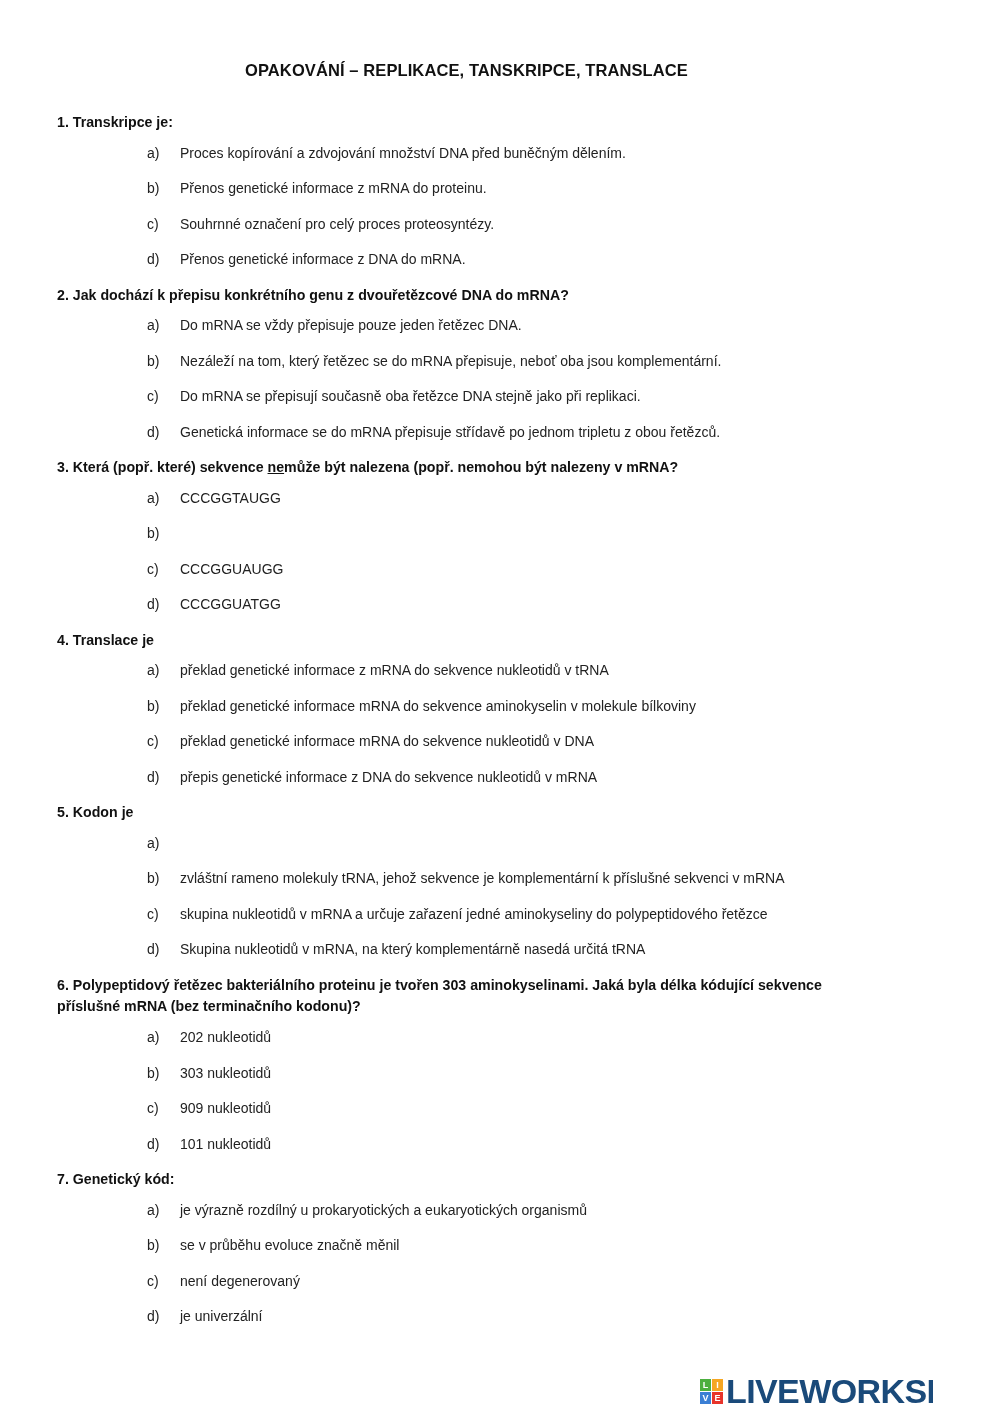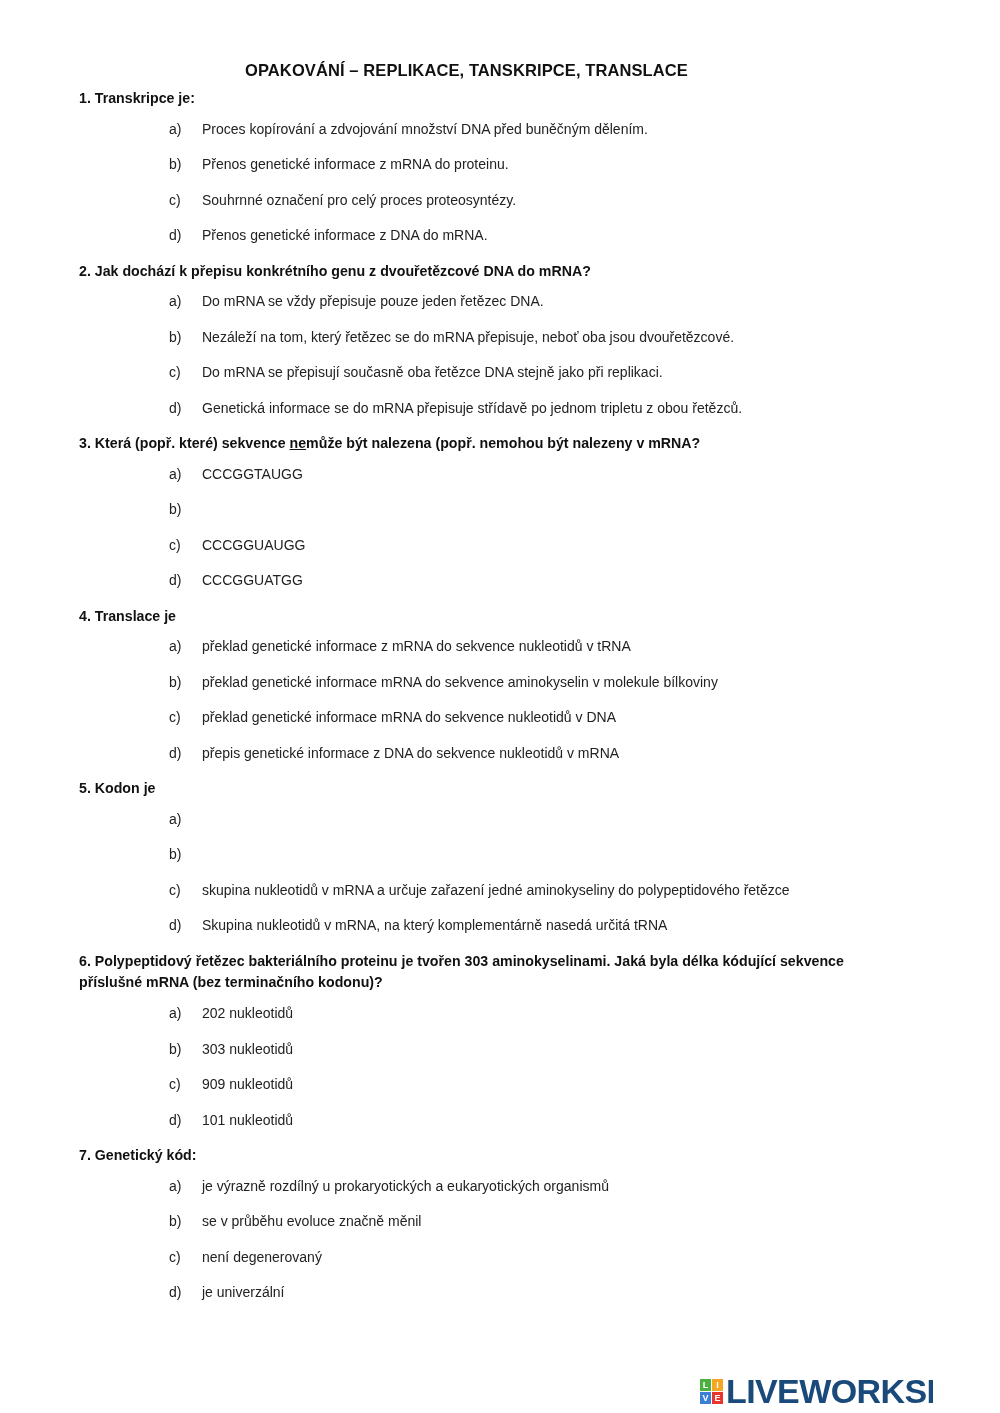--- a/index.html
+++ b/index.html
@@ -22,22 +22,21 @@
   .doc-title {
     text-align: center;
     font-size: 16.5px;
     font-weight: bold;
     color: #111111;
     letter-spacing: 0.1px;
     margin: 0;
     padding-top: 61px;
   }
   .questions {
-    margin-top: 8px;
-    padding-left: 22px;
+    margin-top: 32px;
   }
   .question-block {
     margin: 0;
   }
   .q-text {
     font-size: 14.2px;
     font-weight: bold;
     color: #111111;
     padding-left: 57px;
     padding-right: 60px;
@@ -142,21 +141,21 @@
       </div>
       <div class="question-block">
         <p class="q-text">2. Jak dochází k přepisu konkrétního genu z dvouřetězcové DNA do mRNA?</p>
         <ul class="options">
           <li class="option">
             <span class="opt-marker">a)</span>
             <span class="opt-text">Do mRNA se vždy přepisuje pouze jeden řetězec DNA.</span>
           </li>
           <li class="option">
             <span class="opt-marker">b)</span>
-            <span class="opt-text">Nezáleží na tom, který řetězec se do mRNA přepisuje, neboť oba jsou dvouřetězcové.</span>
+            <span class="opt-text">Nezáleží na tom, který řetězec se do mRNA přepisuje, neboť oba jsou komplementární.</span>
           </li>
           <li class="option">
             <span class="opt-marker">c)</span>
             <span class="opt-text">Do mRNA se přepisují současně oba řetězce DNA stejně jako při replikaci.</span>
           </li>
           <li class="option">
             <span class="opt-marker">d)</span>
             <span class="opt-text">Genetická informace se do mRNA přepisuje střídavě po jednom tripletu z obou řetězců.</span>
           </li>
         </ul>
@@ -203,20 +202,21 @@
         </ul>
       </div>
       <div class="question-block">
         <p class="q-text">5. Kodon je</p>
         <ul class="options">
           <li class="option">
             <span class="opt-marker">a)</span>
           </li>
           <li class="option">
             <span class="opt-marker">b)</span>
+            <span class="opt-text">zvláštní rameno molekuly tRNA, jehož sekvence je komplementární k příslušné sekvenci v mRNA</span>
           </li>
           <li class="option">
             <span class="opt-marker">c)</span>
             <span class="opt-text">skupina nukleotidů v mRNA a určuje zařazení jedné aminokyseliny do polypeptidového řetězce</span>
           </li>
           <li class="option">
             <span class="opt-marker">d)</span>
             <span class="opt-text">Skupina nukleotidů v mRNA, na který komplementárně nasedá určitá tRNA</span>
           </li>
         </ul>

